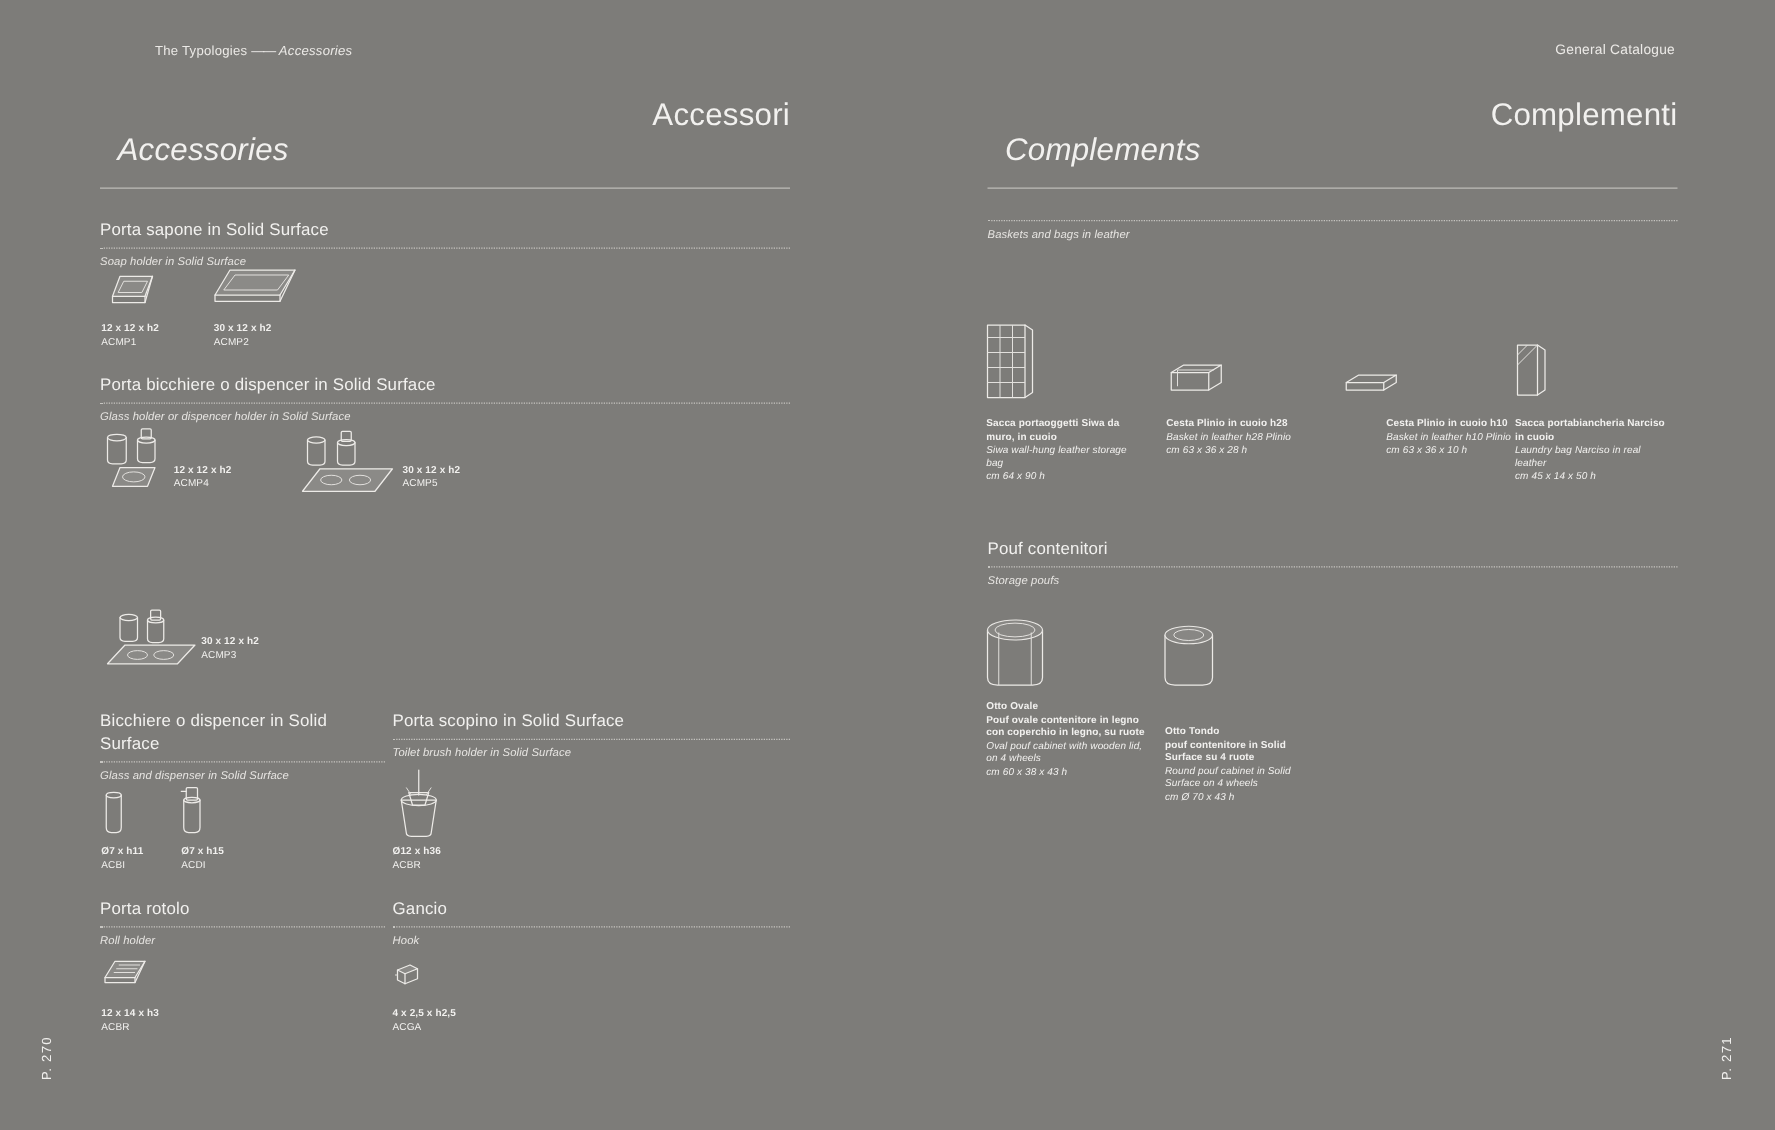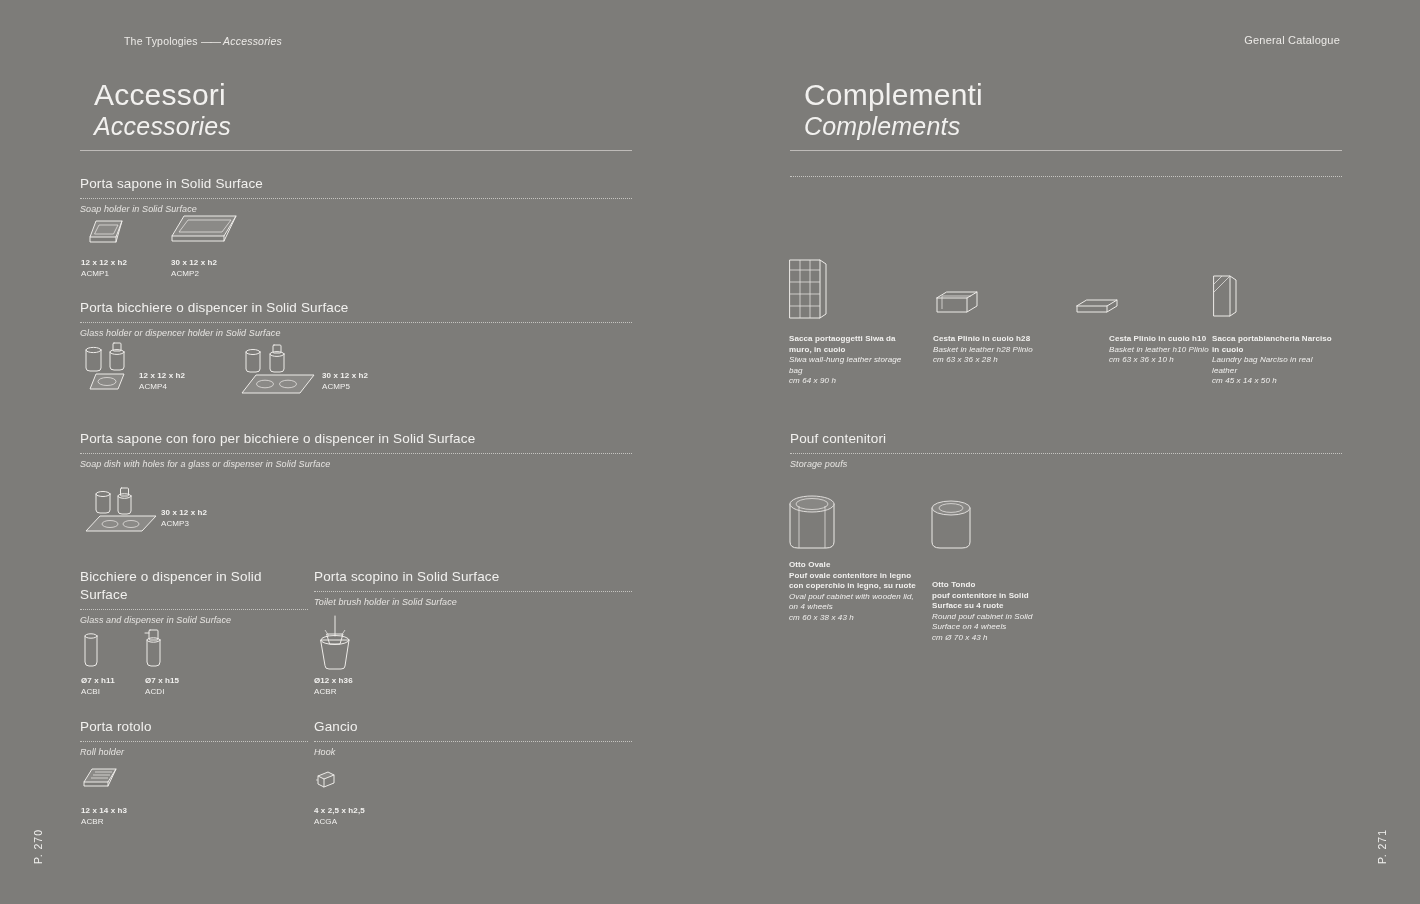--- a/index.html
+++ b/index.html
@@ -19,21 +19,21 @@
   .hdr-left .dash{letter-spacing:-1px;}
   .hdr-left em{font-style:italic;}
   .hdr-right{
     position:absolute;right:80px;top:34px;font-size:11px;letter-spacing:.2px;color:#eceae7;
   }
   
   .col{position:absolute;top:0;}
   .col-left{left:80px;width:552px;}
   .col-right{left:790px;width:552px;}
   .coltitle{position:relative;}
-  .coltitle .it{font-size:30px;font-weight:400;letter-spacing:.2px;line-height:1.12;}
+  .coltitle .it{font-size:25px;font-weight:400;letter-spacing:.2px;line-height:1.12;text-align:right;}
   .coltitle .en{font-size:25px;font-style:italic;font-weight:400;letter-spacing:.2px;line-height:1.12;}
   .rule{height:1px;background:#c9c7c3;opacity:.85;margin-top:12px;}
   
   .sect{position:absolute;}
   .s-it{font-size:13.5px;letter-spacing:.15px;line-height:1.35;padding-bottom:5px;}
   .dotrule{border-top:1px dotted #cfcdc9;opacity:.9;}
   .s-en{font-size:9px;font-style:italic;color:#e7e5e2;padding-top:5px;letter-spacing:.1px;}
   
   .cap{position:absolute;font-size:8px;line-height:1.32;letter-spacing:.1px;}
   .cap .b{font-weight:bold;}
@@ -133,25 +133,20 @@
   </div>
   <div class="cap" style="left:139px;top:371px;">
     <span class="b">12 x 12 x h2</span><br>
     <span>ACMP4</span>
   </div>
   <div class="cap" style="left:322px;top:371px;">
     <span class="b">30 x 12 x h2</span><br>
     <span>ACMP5</span>
   </div>
 
-  <div class="sect" style="left:80px;top:430px;width:552px;">
-    <div class="s-it">Porta sapone con foro per bicchiere o dispencer in Solid Surface</div>
-    <div class="dotrule"></div>
-    <div class="s-en">Soap dish with holes for a glass or dispenser in Solid Surface</div>
-  </div>
   <div class="art" style="left:82px;top:486px;">
     <svg width="80" height="48" viewBox="0 0 80 48">
       <path class="ln" d="M14 8 L14 24 Q14 27 18 27 L24 27 Q28 27 28 24 L28 8"></path>
       <ellipse class="ln" cx="21" cy="8" rx="7" ry="2.5"></ellipse>
       <path class="ln" d="M36 10 L36 25 Q36 28 40 28 L45 28 Q49 28 49 25 L49 10"></path>
       <ellipse class="ln" cx="42.5" cy="10" rx="6.5" ry="2.3"></ellipse>
       <rect class="ln" x="38.5" y="2" width="8" height="8" rx="1"></rect>
       <path class="fl" d="M18 30 L74 30 L60 45 L4 45 Z"></path>
       <ellipse class="ln-t" cx="28" cy="38" rx="8" ry="3.5"></ellipse>
       <ellipse class="ln-t" cx="49" cy="38" rx="8" ry="3.5"></ellipse>
@@ -246,20 +241,21 @@
   <div class="col col-right">
     <div class="coltitle" style="position:absolute;top:78px;left:14px;width:538px;">
       <div class="it">Complementi</div>
       <div class="en">Complements</div>
     </div>
     <div class="rule" style="position:absolute;top:138px;left:0;width:552px;"></div>
   </div>
 
   <div class="sect" style="left:790px;top:176px;width:552px;">
     <div class="dotrule"></div>
+    <div class="s-en">Baskets and bags in leather</div>
   </div>
 
   <div class="art" style="left:788px;top:256px;">
     <svg width="40" height="66" viewBox="0 0 40 66">
       <path class="ln" d="M2 4 L32 4 L32 62 L2 62 Z"></path>
       <path class="ln" d="M32 4 L38 8 L38 58 L32 62"></path>
       <path class="ln-t" d="M2 14 L32 14 M2 26 L32 26 M2 38 L32 38 M2 50 L32 50"></path>
       <path class="ln-t" d="M12 4 L12 62 M22 4 L22 62"></path>
     </svg>
   </div>

